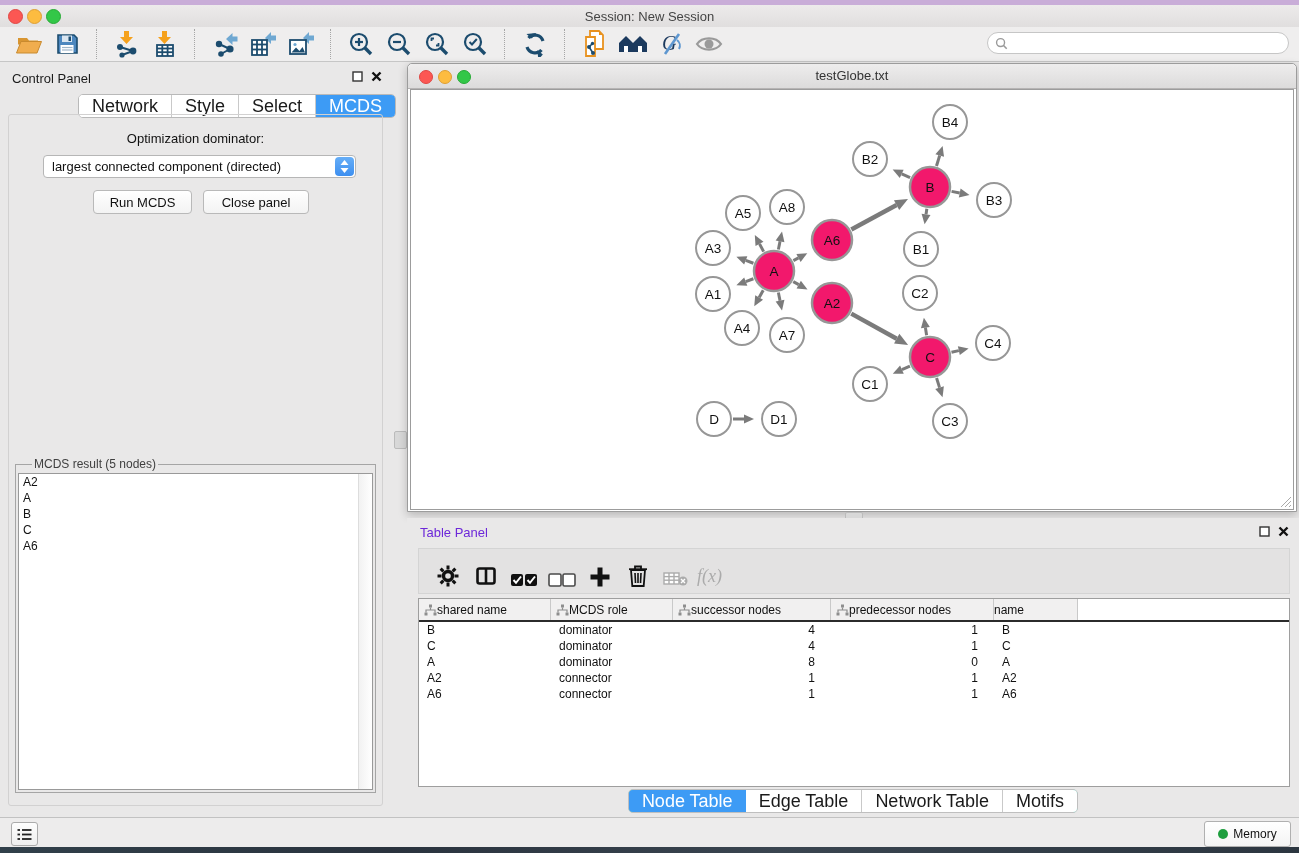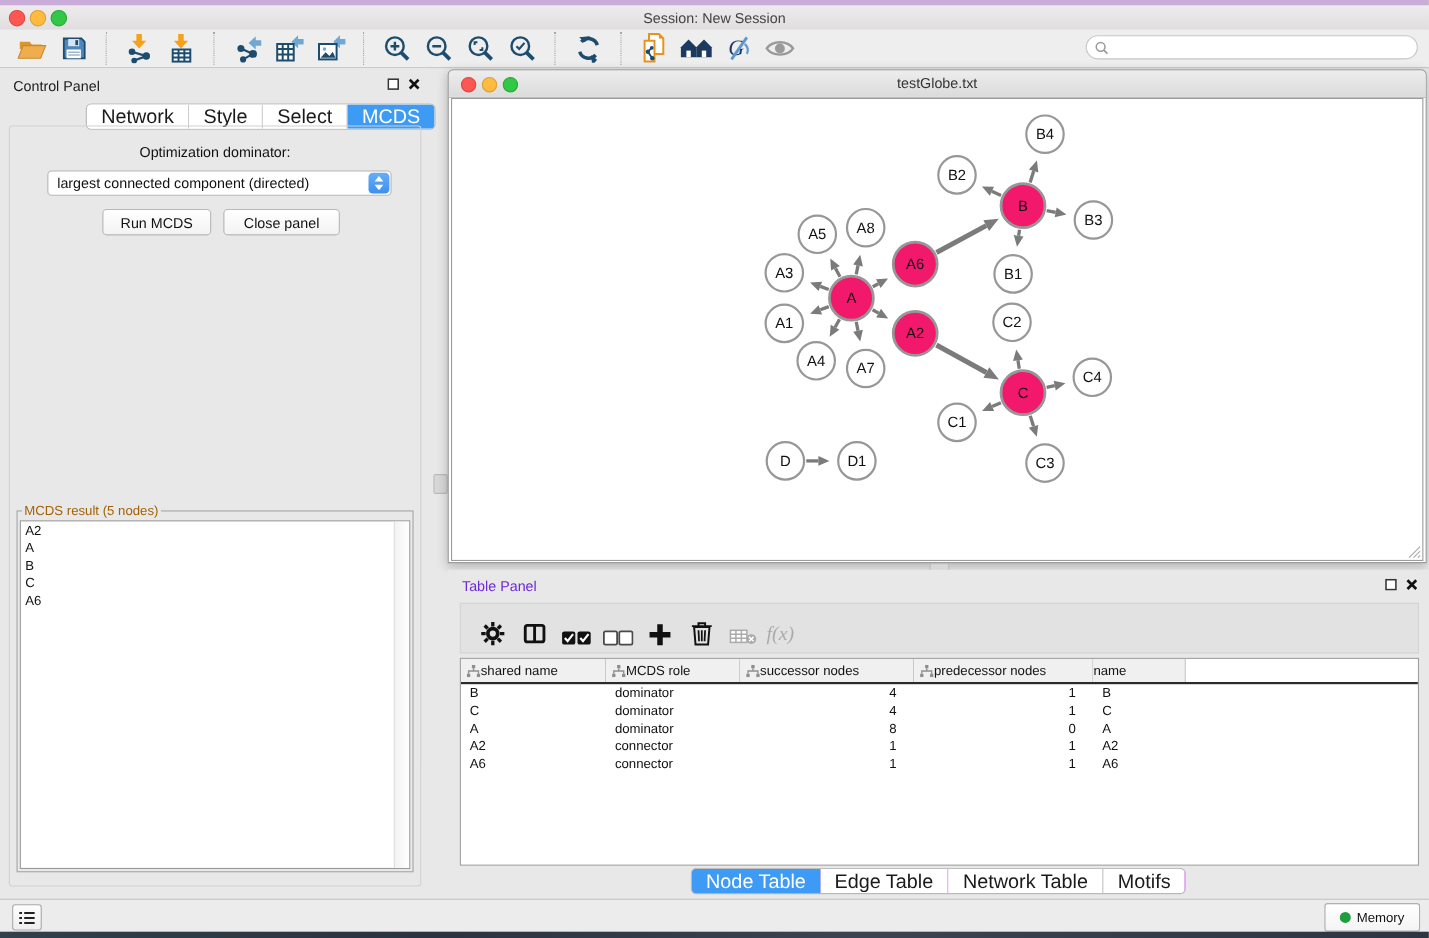--- a/index.html
+++ b/index.html
@@ -44,21 +44,21 @@
   #criterion-select .sel-text{flex:1;font-size:13px;color:#111;padding-left:8px;white-space:nowrap;}
   .stepper{width:19px;height:19px;margin-right:1px;background:linear-gradient(#66AEF7,#3D8FF0);border-radius:4px;
     display:flex;flex-direction:column;align-items:center;justify-content:center;gap:1px;}
   .stepper svg{display:block;}
   .cp-btn{position:absolute;top:75px;height:22px;background:linear-gradient(#FFF,#F3F3F3);border:1px solid #B9B9B9;
     border-radius:4px;font-size:13px;color:#111;display:flex;align-items:center;justify-content:center;}
   #run-btn{left:84px;width:97px;}
   #close-btn{left:194px;width:104px;}
   #result-fieldset{position:absolute;left:6px;top:342px;width:355px;height:330px;border:1px solid #A5A5A5;
     margin:0;padding:2px;}
-  #result-fieldset legend{font-size:12px;color:#a16207;padding:0 2px;margin-left:2px;}
+  #result-fieldset legend{font-size:12px;color:#404040;padding:0 2px;margin-left:14px;}
   #result-list{position:relative;width:100%;height:100%;background:#FFF;border:1px solid #999;box-sizing:border-box;overflow:hidden;}
   .result-item{font-size:12px;color:#111;line-height:16px;padding-left:4px;}
   #result-scroll{position:absolute;right:0;top:0;bottom:0;width:13px;background:linear-gradient(to right,#F2F2F2,#FFF);border-left:1px solid #DDD;}
   #split-grip-v{position:absolute;left:394px;top:431px;width:11px;height:16px;background:#D8D8D8;border:1px solid #BBB;border-radius:2px;}
   #split-grip-h{position:absolute;left:845px;top:512px;width:16px;height:6px;background:#D8D8D8;border:1px solid #BBB;border-radius:2px;}
 
   
   #network-window{position:absolute;left:407px;top:63px;width:890px;height:449px;background:#FFF;
     border:1px solid #9C9C9C;border-radius:5px 5px 0 0;box-sizing:border-box;box-shadow:0 3px 10px rgba(0,0,0,.22);}
   #nw-titlebar{position:absolute;left:0;top:0;right:0;height:24px;background:linear-gradient(#EEEDED,#DCDBDB);
@@ -83,21 +83,21 @@
     box-sizing:border-box;overflow:hidden;}
   #table-header{display:flex;height:21px;border-bottom:2px solid #2B2B2B;}
   .th{display:flex;align-items:center;background:#F1F0F0;border-right:1px solid #C9C9C9;box-sizing:border-box;font-size:12px;color:#111;}
   .th .th-label{flex:1;text-align:left;padding-right:10px;}
   .th .col-icon{margin-left:5px;}
   .tr{display:flex;height:16px;}
   .td{font-size:12px;color:#111;line-height:16px;box-sizing:border-box;white-space:nowrap;overflow:hidden;}
   .td.left{text-align:left;padding-left:8px;}
   .td.right{text-align:right;padding-right:16px;}
   #tp-tabs{position:absolute;left:0;right:0;top:271px;display:flex;justify-content:center;}
-  #tp-tabs-inner{display:flex;height:22px;border:1px solid #BFBFBF;border-radius:5px;overflow:hidden;background:#d946ef;}
+  #tp-tabs-inner{display:flex;height:22px;border:1px solid #BFBFBF;border-radius:5px;overflow:hidden;background:#5eead4;}
 
   
   #status-bar{position:absolute;left:0;top:817px;width:1299px;height:30px;background:#EDECEC;border-top:1px solid #C2C2C2;box-sizing:border-box;}
   #list-btn{position:absolute;left:11px;top:4px;width:25px;height:22px;background:linear-gradient(#FDFDFD,#EFEFEF);
     border:1px solid #ABABAB;border-radius:3px;display:flex;align-items:center;justify-content:center;}
   #memory-btn{position:absolute;right:8px;top:3px;width:85px;height:24px;background:linear-gradient(#FFF,#F4F4F4);
     border:1px solid #B0B0B0;border-radius:3px;display:flex;align-items:center;justify-content:center;gap:5px;font-size:12px;color:#111;}
   #memory-dot{width:10px;height:10px;border-radius:50%;background:#1E9E3E;}
   #bottom-strip{position:absolute;left:0;top:847px;width:1299px;height:6px;background:linear-gradient(to right,#31404A,#2A333E 30%,#3A4550 60%,#2C3640);}
 </style>

